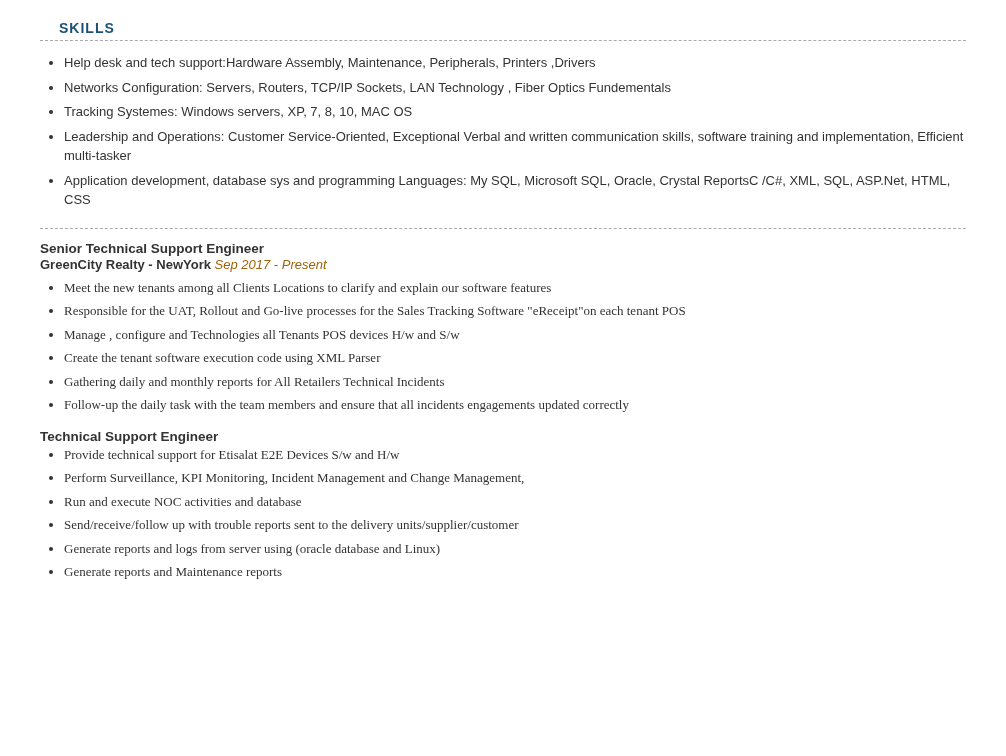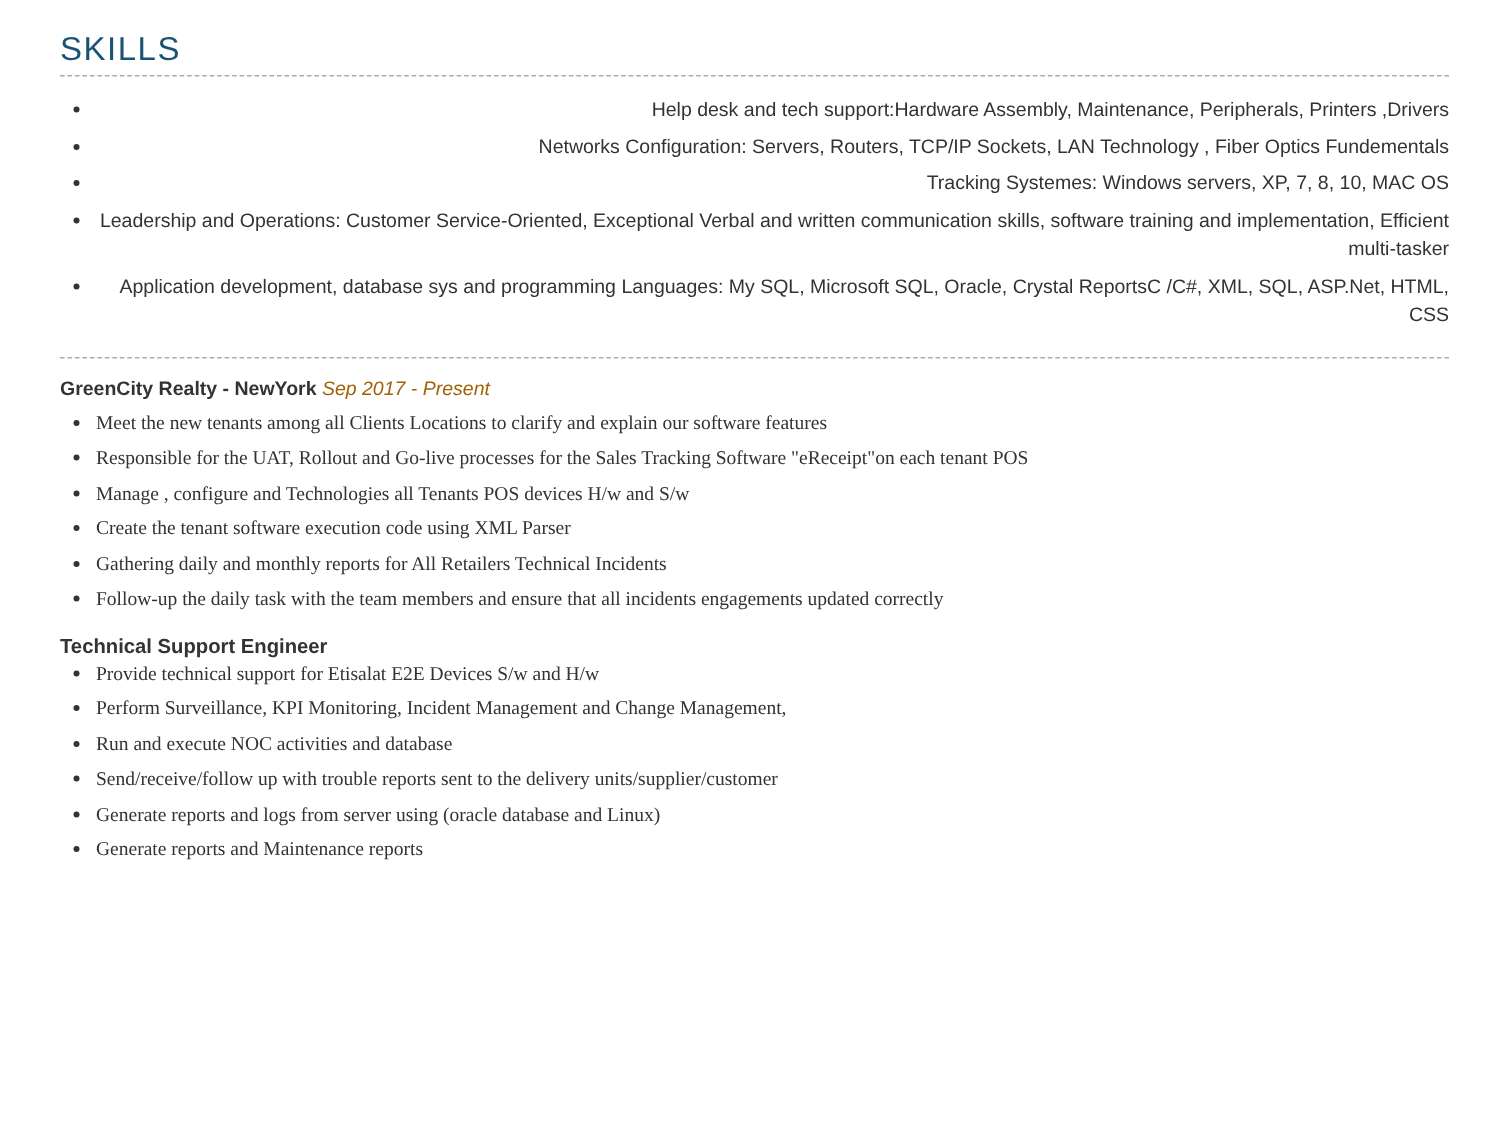--- a/index.html
+++ b/index.html
@@ -13,42 +13,42 @@
       font-size: 13px;
       color: #333;
       background: #fff;
       width: 1006px;
       min-height: 756px;
       padding: 20px 40px;
     }
 
     .section-title {
       color: #1a5276;
-      font-size: 22px;
-      font-weight: normal;
+      font-size: 14px;
+      font-weight: bold;
       letter-spacing: 1px;
       margin-bottom: 4px;
+      margin-left: 19px;
     }
 
     .section-divider {
       border: none;
       border-top: 1.5px dashed #aaa;
       margin-bottom: 12px;
     }
 
     .skills-list {
       list-style: disc;
       padding-left: 24px;
       margin-bottom: 16px;
     }
 
     .skills-list li {
       margin-bottom: 5px;
       line-height: 1.5;
-      text-align: right;
     }
 
     .section {
       margin-bottom: 18px;
     }
 
     .job-title {
       font-weight: bold;
       font-size: 13.5px;
       margin-bottom: 1px;
@@ -92,20 +92,21 @@
       <li>Tracking Systemes: Windows servers, XP, 7, 8, 10, MAC OS</li>
       <li>Leadership and Operations: Customer Service-Oriented, Exceptional Verbal and written communication skills, software training and implementation, Efficient multi-tasker</li>
       <li>Application development, database sys and programming Languages: My SQL, Microsoft SQL, Oracle, Crystal ReportsC /C#, XML, SQL, ASP.Net, HTML, CSS</li>
     </ul>
 </div>
 
 <div class="section">
   <hr class="section-divider">
   <div id="jobs-container">
       <div>
+        <div class="job-title">Senior Technical Support Engineer</div>
         <div class="job-company-line"><span class="company-name">GreenCity Realty - NewYork</span><span class="job-date">  Sep 2017 - Present</span></div>
         <ul class="job-bullets">
           <li>Meet the new tenants among all Clients Locations to clarify and explain our software features</li>
           <li>Responsible for the UAT, Rollout and Go-live processes for the Sales Tracking Software "eReceipt"on each tenant POS</li>
           <li>Manage , configure and Technologies all Tenants POS devices H/w and S/w</li>
           <li>Create the tenant software execution code using XML Parser</li>
           <li>Gathering daily and monthly reports for All Retailers Technical Incidents</li>
           <li>Follow-up the daily task with the team members and ensure that all incidents engagements updated correctly</li>
         </ul>
       </div>

